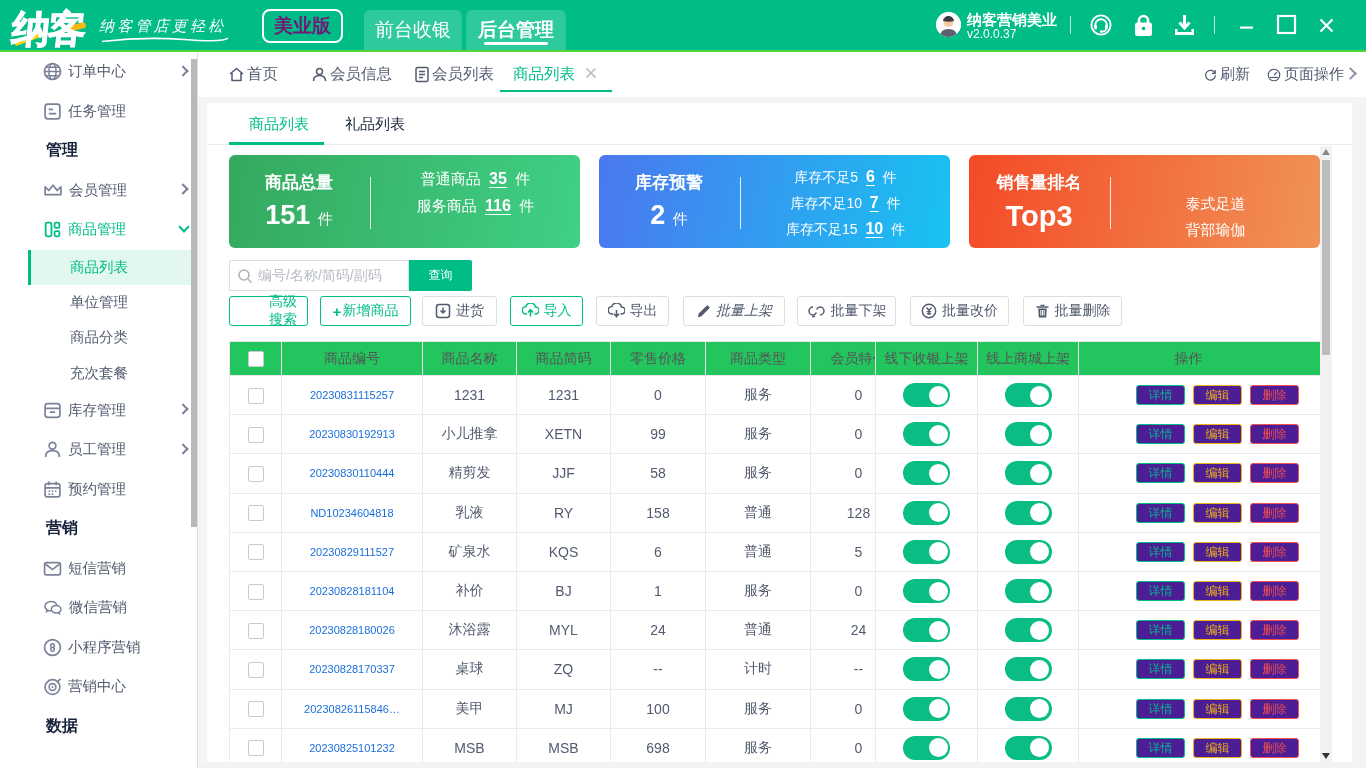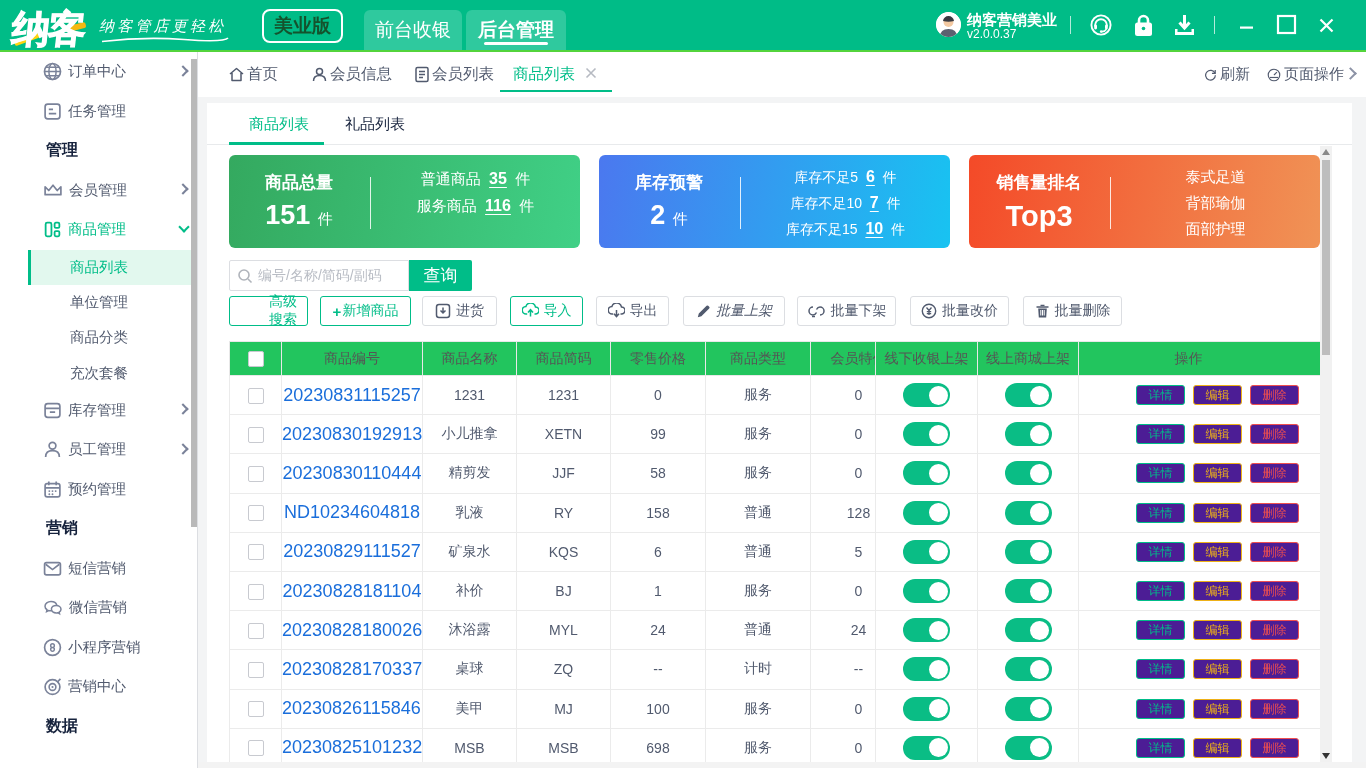--- a/index.html
+++ b/index.html
@@ -4,21 +4,21 @@
 <style>
 * { margin:0; padding:0; box-sizing:border-box; }
 html,body { width:1366px; height:768px; overflow:hidden; font-family:"Liberation Sans", sans-serif; }
 body { position:relative; background:#f3f4f5; }
 
 
 .topbar { position:absolute; left:0; top:0; width:1366px; height:52px; background:#00bc87; border-bottom:2px solid #53d43c; }
 .logo { position:absolute; left:12px; top:4px; font-size:38px; font-weight:bold; color:#fff; transform:skewX(-6deg); letter-spacing:-2px; -webkit-text-stroke:1.1px #fff; }
 .logo-accent { position:absolute; left:14px; top:37px; width:26px; height:5px; background:#ffd411; transform:rotate(-20deg); border-radius:2px; }
 .slogan { position:absolute; left:94px; top:8px; width:140px; }
-.ver-btn { position:absolute; left:262px; top:9px; width:81px; height:34px; border:2px solid #fff; border-radius:8px; color:#14532d; font-size:19px; font-weight:bold; text-align:center; line-height:30px; }
+.ver-btn { position:absolute; left:262px; top:9px; width:81px; height:34px; border:2px solid #fff; border-radius:8px; color:#701a75; font-size:19px; font-weight:bold; text-align:center; line-height:30px; }
 .ttab { position:absolute; top:10px; height:40px; background:#2fc99e; border-radius:6px 6px 0 0; color:#fff; font-size:19px; text-align:center; line-height:40px; }
 .ttab1 { left:364px; width:98px; }
 .ttab2 { left:466px; width:100px; font-weight:bold; }
 .ttab2:after { content:""; position:absolute; left:18px; right:18px; bottom:5px; height:3px; background:#fff; border-radius:2px; }
 .avatar { position:absolute; left:936px; top:12px; width:25px; height:25px; border-radius:50%; background:#fff; overflow:hidden; }
 .uname { position:absolute; left:967px; top:11px; color:#fff; font-size:15px; font-weight:bold; }
 .uver  { position:absolute; left:967px; top:27px; color:#fff; font-size:12px; }
 .tsep { position:absolute; top:16px; width:1px; height:18px; background:rgba(255,255,255,.7); }
 .ticon { position:absolute; top:14px; }
 .wbtn { position:absolute; top:0; width:40px; height:50px; color:#fff; }
@@ -64,29 +64,29 @@
 .card .t2 { margin-top:6px; font-size:27px; font-weight:bold; }
 .card .t2 small { font-size:15px; font-weight:normal; }
 .card .vline { position:absolute; left:141px; top:22px; width:1px; height:52px; background:rgba(255,255,255,.85); }
 .card .rgt { position:absolute; left:142px; right:0; top:0; height:93px; text-align:center; font-size:15px; }
 
 .card b.num { font-size:16px; text-decoration:underline; text-underline-offset:3px; }
 
 
 .srch { position:absolute; left:22px; top:114px; width:180px; height:31px; border:1px solid #dcdee2; border-radius:2px 0 0 2px; background:#fff; color:#b8bcc4; font-size:14px; line-height:29px; padding-left:28px; }
 .srch svg { position:absolute; left:7px; top:7px; }
-.qbtn { position:absolute; left:202px; top:114px; width:63px; height:31px; background:#00bd88; color:#fff; font-size:17px; text-align:center; line-height:31px; border-radius:0 2px 2px 0; }
+.qbtn { position:absolute; left:202px; top:114px; width:63px; height:31px; background:#00bd88; color:#fff; font-size:12px; text-align:center; line-height:31px; border-radius:0 2px 2px 0; }
 .btn { position:absolute; top:150px; height:30px; border:1px solid #dcdee2; border-radius:3px; background:#fff; color:#515a6e; font-size:14px; display:flex; align-items:center; justify-content:center; gap:5px; }
 .btn.grn { border-color:#00bd88; color:#00bd88; }
 
 
 table.grid { position:absolute; left:22px; top:195px; width:1091px; border-collapse:collapse; table-layout:fixed; font-size:14px; color:#515a6e; }
 table.grid th { background:#22c55e; font-weight:normal; color:#555; border:1px solid #e8e8e8; height:34px; overflow:hidden; white-space:nowrap; }
 table.grid td { border:1px solid #ebebeb; border-top:none; height:39.2px; text-align:center; overflow:hidden; white-space:nowrap; }
-.idlink { color:#1a6edb; font-size:18px; }
+.idlink { color:#1a6edb; font-size:11px; }
 .cbx { display:inline-block; width:16px; height:16px; border:1px solid #c8cad0; border-radius:2px; background:#fff; vertical-align:middle; }
 .switch { display:inline-block; width:47px; height:24px; border-radius:12px; background:#0abd85; position:relative; vertical-align:middle; }
 .switch:after { content:""; position:absolute; right:2.5px; top:2.5px; width:19px; height:19px; border-radius:50%; background:#fff; }
 .abtn { display:inline-block; width:49px; height:20px; line-height:18px; font-size:12px; border-radius:3px; border:1px solid; background:#4c1d95; }
 .abtn+.abtn { margin-left:8px; }
 td.ops { padding-left:36px; }
 .abtn.g { color:#00bd88; border-color:#00bd88; }
 .abtn.y { color:#eeb117; border-color:#eeb117; }
 .abtn.r { color:#ef4f4f; border-color:#ef4f4f; }
 
@@ -271,21 +271,21 @@
         <div>库存不足10&nbsp; <b class="num">7</b> &nbsp;件</div>
         <div>库存不足15&nbsp; <b class="num">10</b> &nbsp;件</div>
       </div>
     </div>
     <div class="card" style="left:762px; background:linear-gradient(100deg,#f44a28,#f09356);">
       <div class="lft">
           <div class="t1">销售量排名</div>
           <div class="t2" style="font-size:29px">Top3</div>
         </div>
       <div class="vline"></div>
-      <div class="rgt" style="padding-top:9px; line-height:26px;">
+      <div class="rgt" style="line-height:26px;margin-top:36px;">
         <div>泰式足道</div>
         <div>背部瑜伽</div>
         <div>面部护理</div>
       </div>
     </div>
 
     <div class="srch"><svg width="16" height="16" viewBox="0 0 16 16">
           <circle cx="7" cy="7" r="5" fill="none" stroke="#b0b4bb" stroke-width="1.6"></circle>
           <path d="M11 11 L14.5 14.5" stroke="#b0b4bb" stroke-width="1.6"></path>
         </svg>编号/名称/简码/副码</div>

